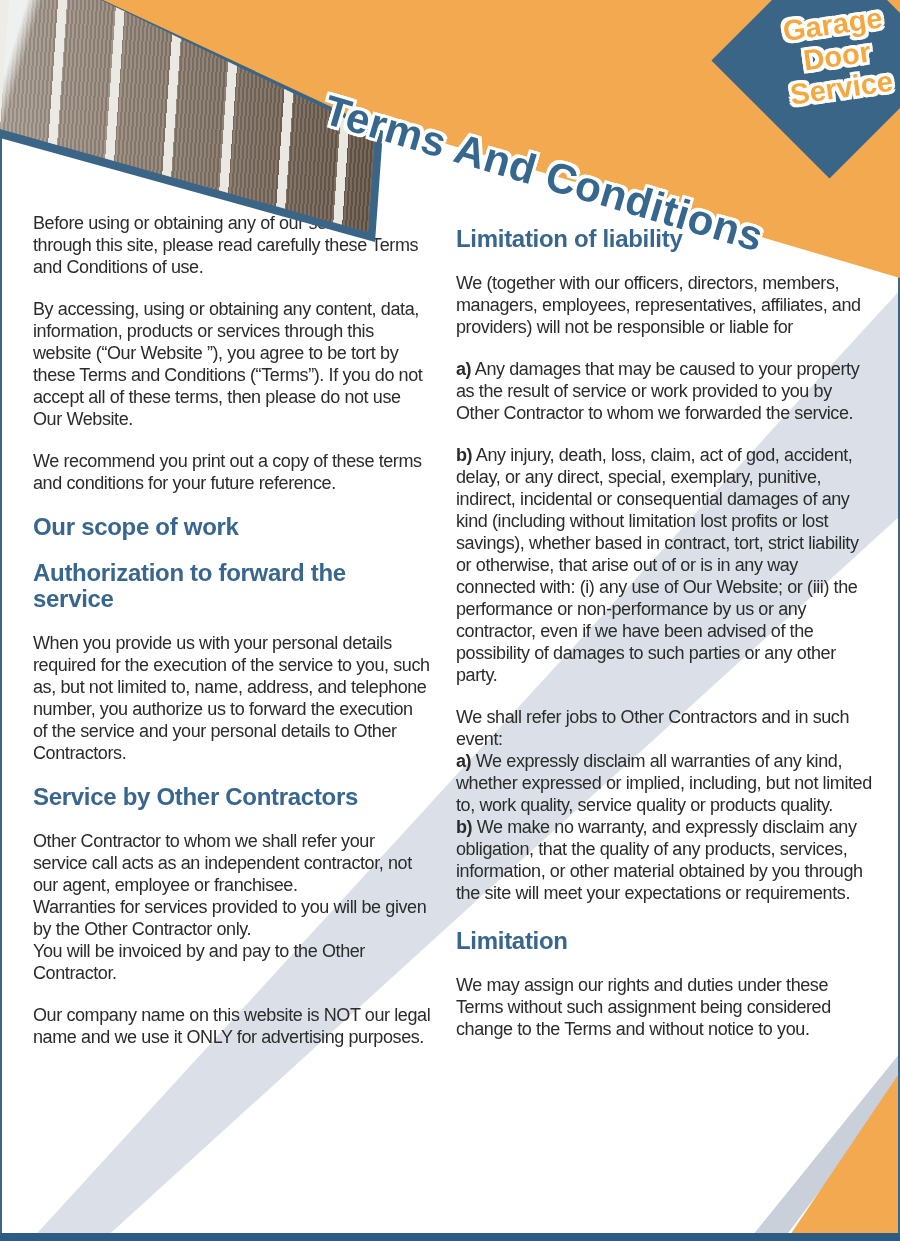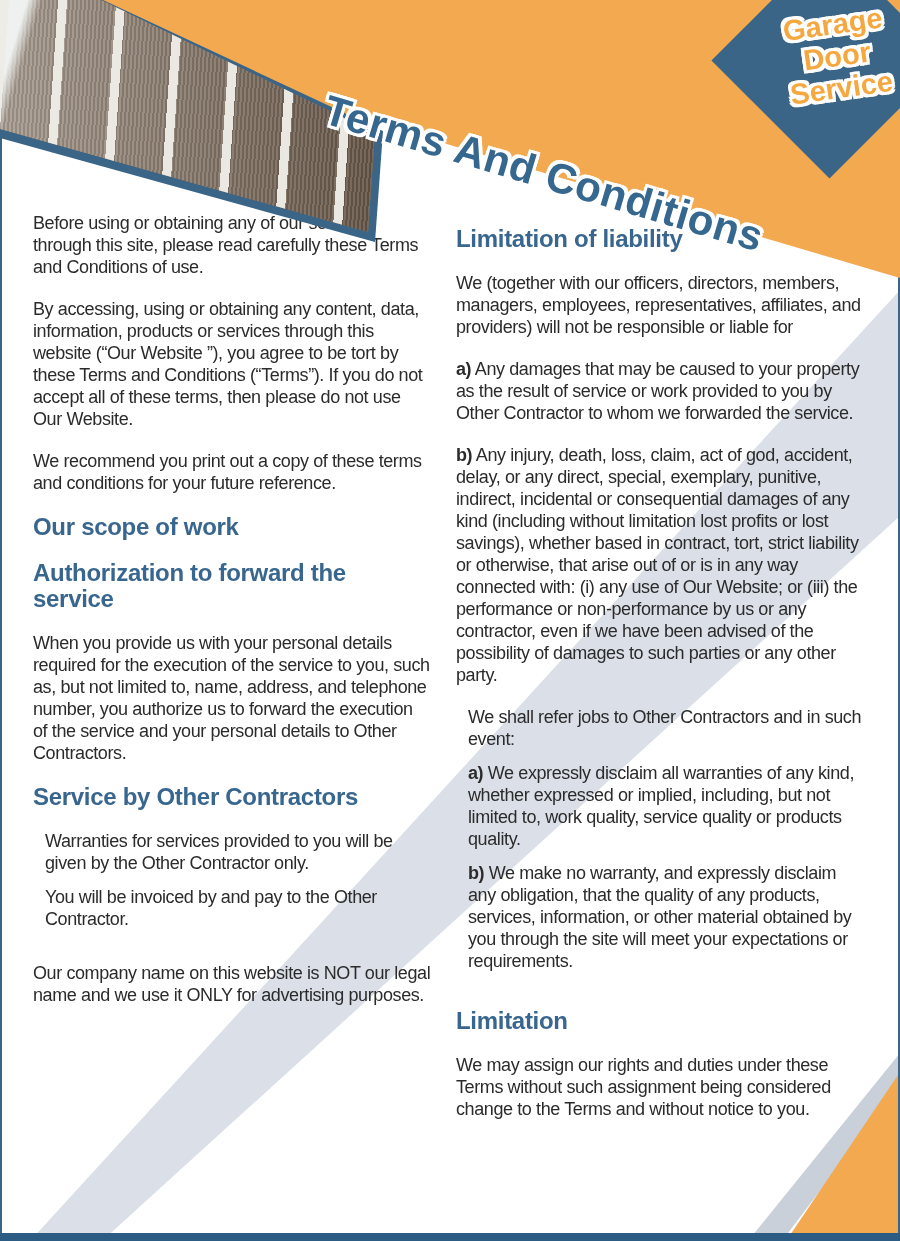--- a/index.html
+++ b/index.html
@@ -39,21 +39,21 @@
   .title{position:absolute;left:332px;top:86px;z-index:9;white-space:nowrap;
     transform:rotate(16.5deg);transform-origin:0 0;
     font-size:42px;font-weight:bold;color:#35678f;letter-spacing:0.5px;
     text-shadow:-3px -3px 0 #fff,3px -3px 0 #fff,-3px 3px 0 #fff,3px 3px 0 #fff,
                 -3px 0 0 #fff,3px 0 0 #fff,0 -3px 0 #fff,0 3px 0 #fff;}
   
   .col{position:absolute;z-index:6;font-size:18px;line-height:22px;letter-spacing:-0.4px;}
   .col-left{left:33px;top:212px;width:398px;}
   .col-right{left:456px;top:222px;width:418px;}
   .para{margin:0 0 20px 0;}
-  .tline{margin:12px;}
+  .tline{margin:0;}
   .gap{height:20px;}
   h2.sec{font-size:24px;line-height:26px;margin:4px 0 20px 0;color:#38668e;
     font-weight:bold;letter-spacing:-0.3px;}
   .b{font-weight:bold;}
   
   .bottom-bar{position:absolute;left:0;bottom:0;width:900px;height:8px;background:#2c5c83;z-index:10;}
 </style>
 </head>
 <body>
 
@@ -79,20 +79,21 @@
     <p class="para">Before using or obtaining any of our services through this site, please read carefully these Terms and Conditions of use.</p>
     <p class="para">By accessing, using or obtaining any content, data, information, products or services through this website (“Our Website ”), you agree to be tort by these Terms and Conditions (“Terms”). If you do not accept all of these terms, then please do not use Our Website.</p>
     <p class="para">We recommend you print out a copy of these terms and conditions for your future reference.</p>
 
     <h2 class="sec">Our scope of work</h2>
 
     <h2 class="sec">Authorization to forward the service</h2>
     <p class="para">When you provide us with your personal details required for the execution of the service to you, such as, but not limited to, name, address, and telephone number, you authorize us to forward the execution of the service and your personal details to Other Contractors.</p>
 
     <h2 class="sec">Service by Other Contractors</h2>
+    <p class="tline">Other Contractor to whom we shall refer your service call acts as an independent contractor, not our agent, employee or franchisee.</p>
     <p class="tline">Warranties for services provided to you will be given by the Other Contractor only.</p>
     <p class="tline">You will be invoiced by and pay to the Other Contractor.</p>
     <div class="gap"></div>
     <p class="para">Our company name on this website is NOT our legal name and we use it ONLY for advertising purposes.</p>
   </div>
 
   <div class="col col-right">
     <h2 class="sec">Limitation of liability</h2>
     <p class="para">We (together with our officers, directors, mem­bers, managers, employees, representatives, af­filiates, and providers) will not be responsible or liable for</p>
     <p class="para"><span class="b">a)</span><span> Any damages that may be caused to your property as the result of service or work provid­ed to you by Other Contractor to whom we for­warded the service.</span></p>

